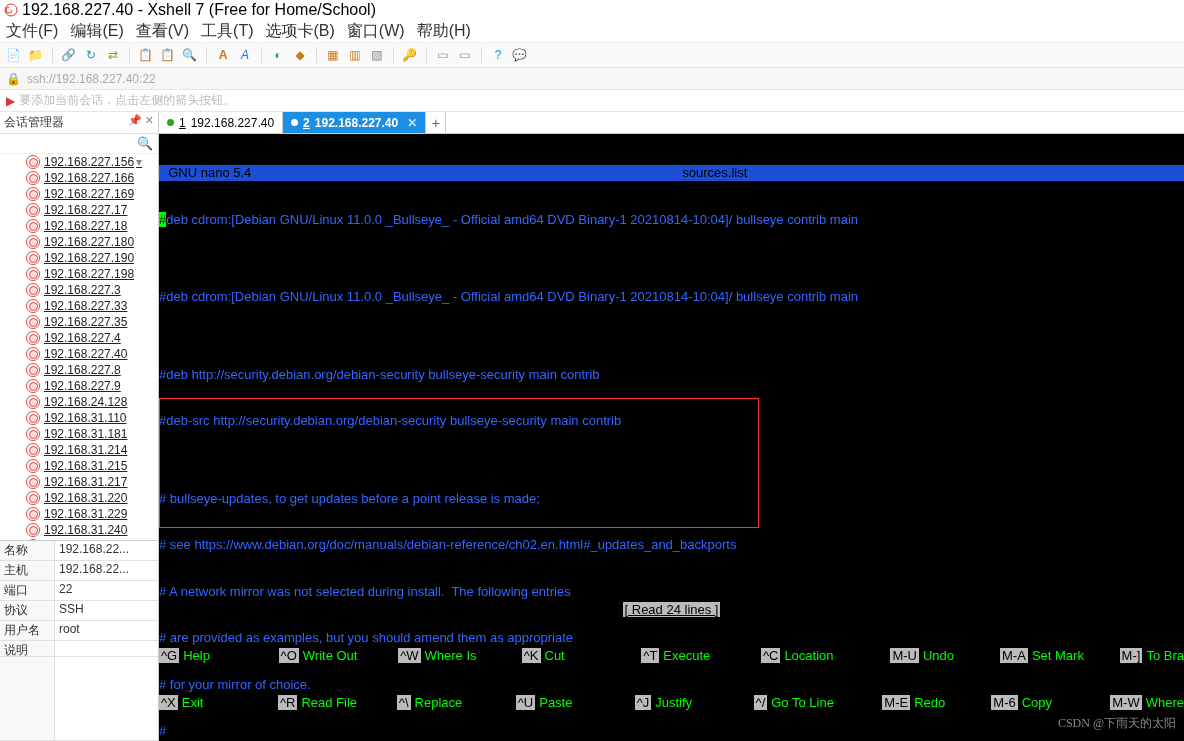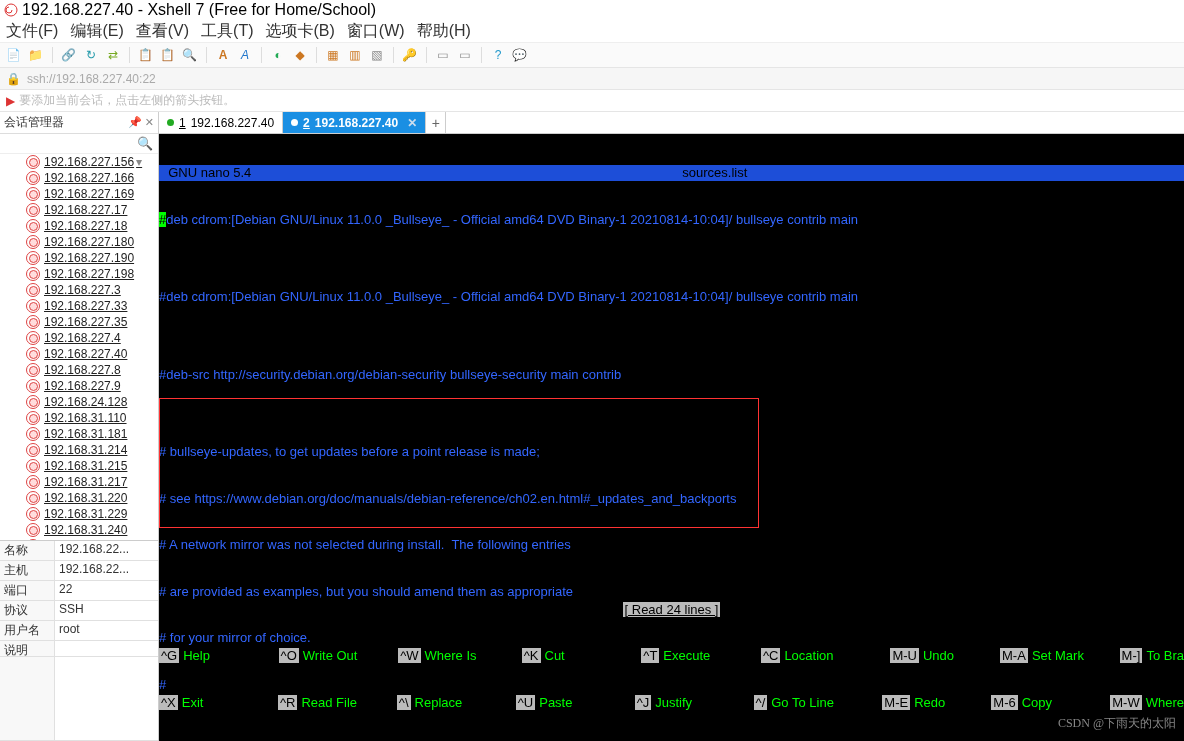--- a/index.html
+++ b/index.html
@@ -24,21 +24,21 @@
 
 
 .hintbar { display:flex; align-items:center; height:22px; padding:0 6px; font-size:12px; color:#bbb; background:#fff; border-bottom:1px solid #e5e5e5;}
 .hintbar .flag { color:#d33; margin-right:4px; }
 
 
 .main { display:flex; height:calc(741px - 20px - 22px - 26px - 22px - 22px); }
 
 
 .leftpanel { width:159px; border-right:1px solid #cdcdcd; display:flex; flex-direction:column; background:#fff;}
-.leftheader{ display:flex; align-items:center; justify-content:space-between; padding:2px 4px; font-size:12px; border-bottom:1px solid #ddd; color:#333;}
+.leftheader{ display:flex; justify-content:space-between; padding:2px 4px; font-size:12px; border-bottom:1px solid #ddd; color:#333;}
 .leftheader .pins { color:#888; font-size:11px;}
 .leftsearch{ display:flex; justify-content:flex-end; padding:2px 4px; border-bottom:1px solid #eee;}
 .leftsearch .mag{ color:#888; font-size:13px;}
 .tree{ flex:1; overflow:auto; font-size:12px; scrollbar-width:thin;}
 .tree-item{ display:flex; align-items:center; padding:0px 4px 0px 26px; height:16px; color:#222; white-space:nowrap;text-decoration:underline;}
 .tree-item .ico{ width:14px; height:14px; border-radius:50%; background:#fff; border:1px solid #d44; display:inline-flex; align-items:center; justify-content:center; margin-right:4px;}
 .tree-item .ico::after{content:""; width:7px; height:7px; border-radius:50%; border:1px solid #d44; background:#fdd;}
 
 
 .props{ font-size:12px; border-top:1px solid #ccc;}
@@ -309,20 +309,21 @@
     <div class="term">
       <div class="nano-hdr">
         <span class="l">  GNU nano 5.4</span>
         <span class="c">sources.list</span>
         <span class="l">&nbsp;</span>
       </div>
       <div class="line"><span class="cursor">#</span><span>deb cdrom:[Debian GNU/Linux 11.0.0 _Bullseye_ - Official amd64 DVD Binary-1 20210814-10:04]/ bullseye contrib main</span></div>
       <div class="line"></div>
       <div class="line">#deb cdrom:[Debian GNU/Linux 11.0.0 _Bullseye_ - Official amd64 DVD Binary-1 20210814-10:04]/ bullseye contrib main</div>
       <div class="line"></div>
+      <div class="line">#deb http://security.debian.org/debian-security bullseye-security main contrib</div>
       <div class="line">#deb-src http://security.debian.org/debian-security bullseye-security main contrib</div>
       <div class="line"></div>
       <div class="line"># bullseye-updates, to get updates before a point release is made;</div>
       <div class="line"># see https://www.debian.org/doc/manuals/debian-reference/ch02.en.html#_updates_and_backports</div>
       <div class="line"># A network mirror was not selected during install.  The following entries</div>
       <div class="line"># are provided as examples, but you should amend them as appropriate</div>
       <div class="line"># for your mirror of choice.</div>
       <div class="line">#</div>
       
       

